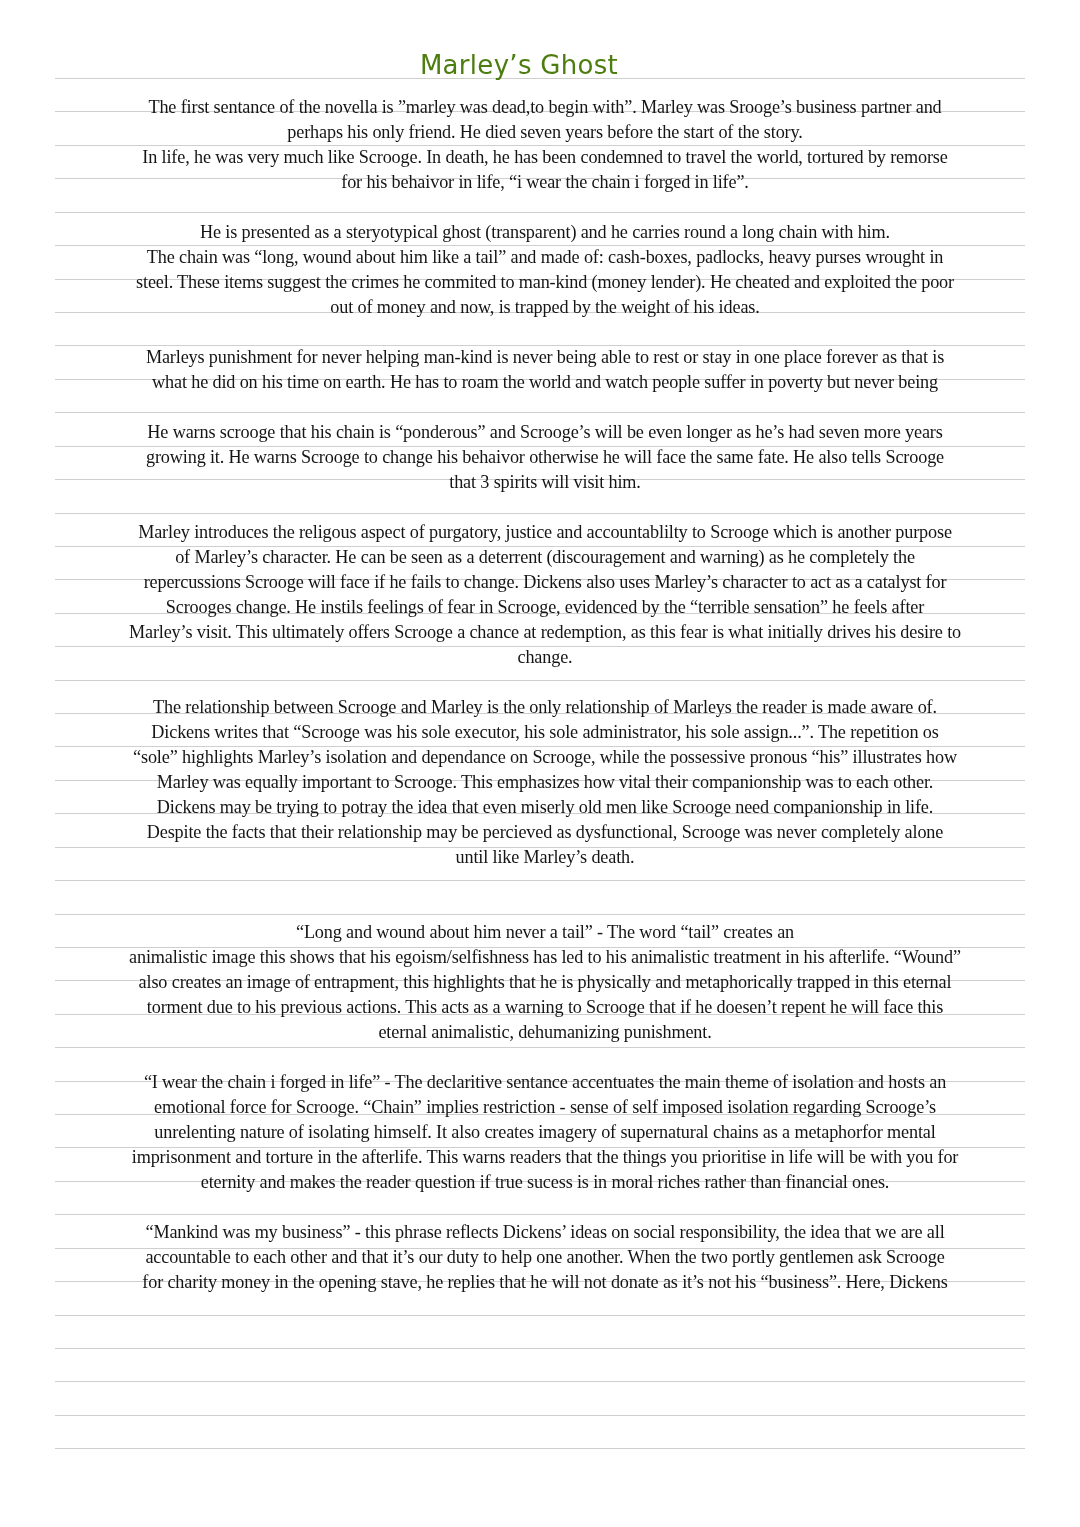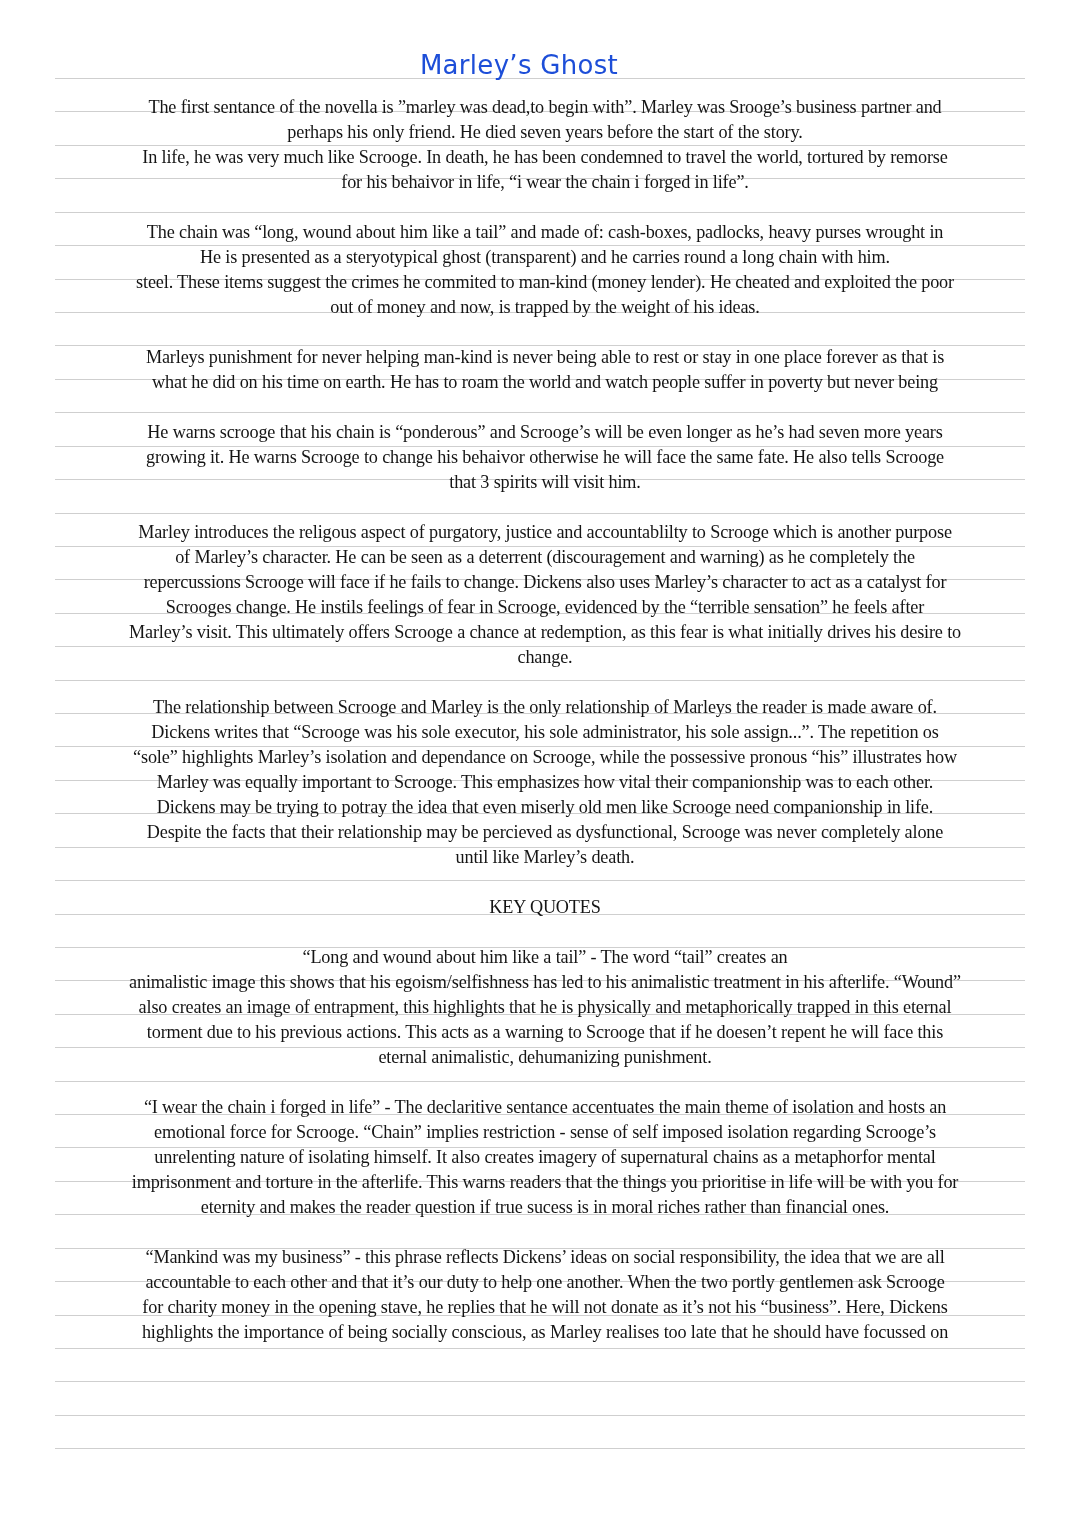--- a/index.html
+++ b/index.html
@@ -2,21 +2,21 @@
 <html><head>
   <meta charset="utf-8">
   <style>
     html, body { margin: 0; padding: 0; background: #ffffff; }
     body { width: 1080px; height: 1527px; position: relative; overflow: hidden; }
     .page { position: absolute; left: 0; top: 0; width: 1080px; height: 1527px; background: #fff; }
     .rules { position: absolute; left: 55px; top: 0; width: 970px; height: 1527px; }
     .rule { position: absolute; left: 0; width: 970px; height: 0; border-top: 1.5px solid #cfcfcf; }
     .title {
       position: absolute; left: 0; width: 1038px; top: 50px; text-align: center;
-      font-family: "DejaVu Sans", sans-serif; font-size: 26px; color: #1d4ed8; letter-spacing: 0.3px;
+      font-family: "DejaVu Sans", sans-serif; font-size: 26px; color: #4d7c0f; letter-spacing: 0.3px;
     }
     .content { position: absolute; left: 40px; top: 95px; width: 1010px; }
     .line {
       height: 25px; line-height: 25px; white-space: nowrap;
       font-family: Liberation Serif, serif; font-size: 18.2px; color: #151515;
       letter-spacing: -0.15px;
       text-align: center;
     }
     .blank { height: 25px; }
   </style>
@@ -73,22 +73,22 @@
 
   <div class="content" id="content">
       <div>
         <div class="line">The first sentance of the novella is ”marley was dead,to begin with”. Marley was Srooge’s business partner and</div>
         <div class="line">perhaps his only friend. He died seven years before the start of the story.</div>
         <div class="line">In life, he was very much like Scrooge. In death, he has been condemned to travel the world, tortured by remorse</div>
         <div class="line">for his behaivor in life, “i wear the chain i forged in life”.</div>
       </div>
       <div class="blank"></div>
       <div>
+        <div class="line">He is presented as a steryotypical ghost (transparent) and he carries round a long chain with him.</div>
         <div class="line">The chain was “long, wound about him like a tail” and made of: cash-boxes, padlocks, heavy purses wrought in</div>
-        <div class="line">He is presented as a steryotypical ghost (transparent) and he carries round a long chain with him.</div>
         <div class="line">steel. These items suggest the crimes he commited to man-kind (money lender). He cheated and exploited the poor</div>
         <div class="line">out of money and now, is trapped by the weight of his ideas.</div>
       </div>
       <div class="blank"></div>
       <div>
         <div class="line">Marleys punishment for never helping man-kind is never being able to rest or stay in one place forever as that is</div>
         <div class="line">what he did on his time on earth. He has to roam the world and watch people suffer in poverty but never being</div>
       </div>
       <div class="blank"></div>
       <div>
@@ -109,38 +109,36 @@
       <div>
         <div class="line">The relationship between Scrooge and Marley is the only relationship of Marleys the reader is made aware of.</div>
         <div class="line">Dickens writes that “Scrooge was his sole executor, his sole administrator, his sole assign...”. The repetition os</div>
         <div class="line">“sole” highlights Marley’s isolation and dependance on Scrooge, while the possessive pronous “his” illustrates how</div>
         <div class="line">Marley was equally important to Scrooge. This emphasizes how vital their companionship was to each other.</div>
         <div class="line">Dickens may be trying to potray the idea that even miserly old men like Scrooge need companionship in life.</div>
         <div class="line">Despite the facts that their relationship may be percieved as dysfunctional, Scrooge was never completely alone</div>
         <div class="line">until like Marley’s death.</div>
       </div>
       <div class="blank"></div>
-      <div class="line">KEY QUOTES</div>
       <div class="blank"></div>
       <div>
-        <div class="line">“Long and wound about him like a tail” - The word “tail” creates an</div>
+        <div class="line">“Long and wound about him never a tail” - The word “tail” creates an</div>
         <div class="line">animalistic image this shows that his egoism/selfishness has led to his animalistic treatment in his afterlife. “Wound”</div>
         <div class="line">also creates an image of entrapment, this highlights that he is physically and metaphorically trapped in this eternal</div>
         <div class="line">torment due to his previous actions. This acts as a warning to Scrooge that if he doesen’t repent he will face this</div>
         <div class="line">eternal animalistic, dehumanizing punishment.</div>
       </div>
       <div class="blank"></div>
       <div>
         <div class="line">“I wear the chain i forged in life” - The declaritive sentance accentuates the main theme of isolation and hosts an</div>
         <div class="line">emotional force for Scrooge. “Chain” implies restriction -  sense of self imposed isolation regarding Scrooge’s</div>
         <div class="line">unrelenting nature of isolating himself. It also creates imagery of supernatural chains as a metaphorfor mental</div>
         <div class="line">imprisonment and torture in the afterlife. This warns readers that the things you prioritise in life will be with you for</div>
         <div class="line">eternity and makes the reader question if true sucess is in moral riches rather than financial ones.</div>
       </div>
       <div class="blank"></div>
       <div>
         <div class="line">“Mankind was my business” - this phrase reflects Dickens’ ideas on social responsibility, the idea that we are all</div>
         <div class="line">accountable to each other and that it’s our duty to help one another. When the two portly gentlemen ask Scrooge</div>
         <div class="line">for charity money in the opening stave, he replies that he will not donate as it’s not his “business”. Here, Dickens</div>
-        <div class="line">highlights the importance of being socially conscious, as Marley realises too late that he should have focussed on</div>
       </div>
     </div>
 </div>
 
 </body></html>

